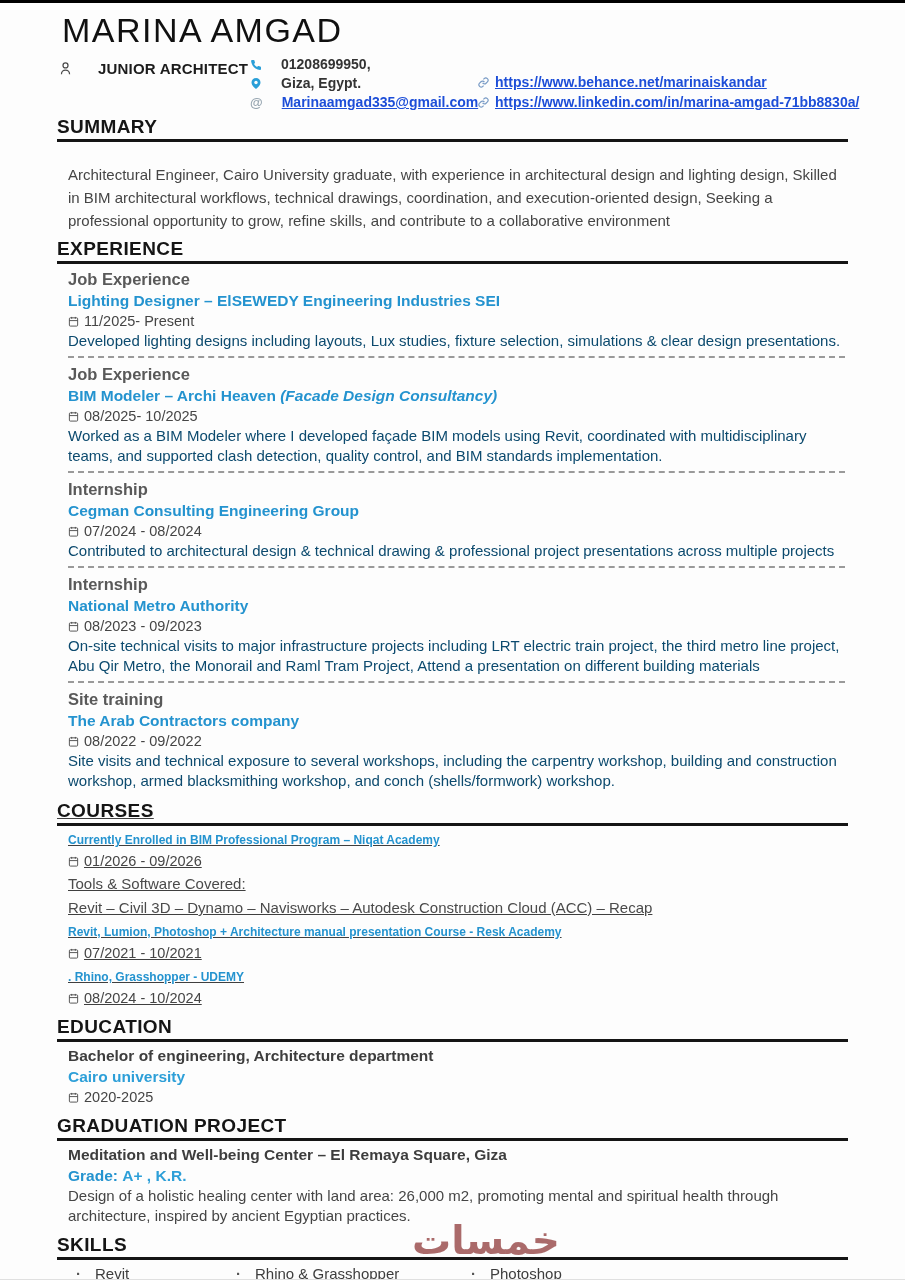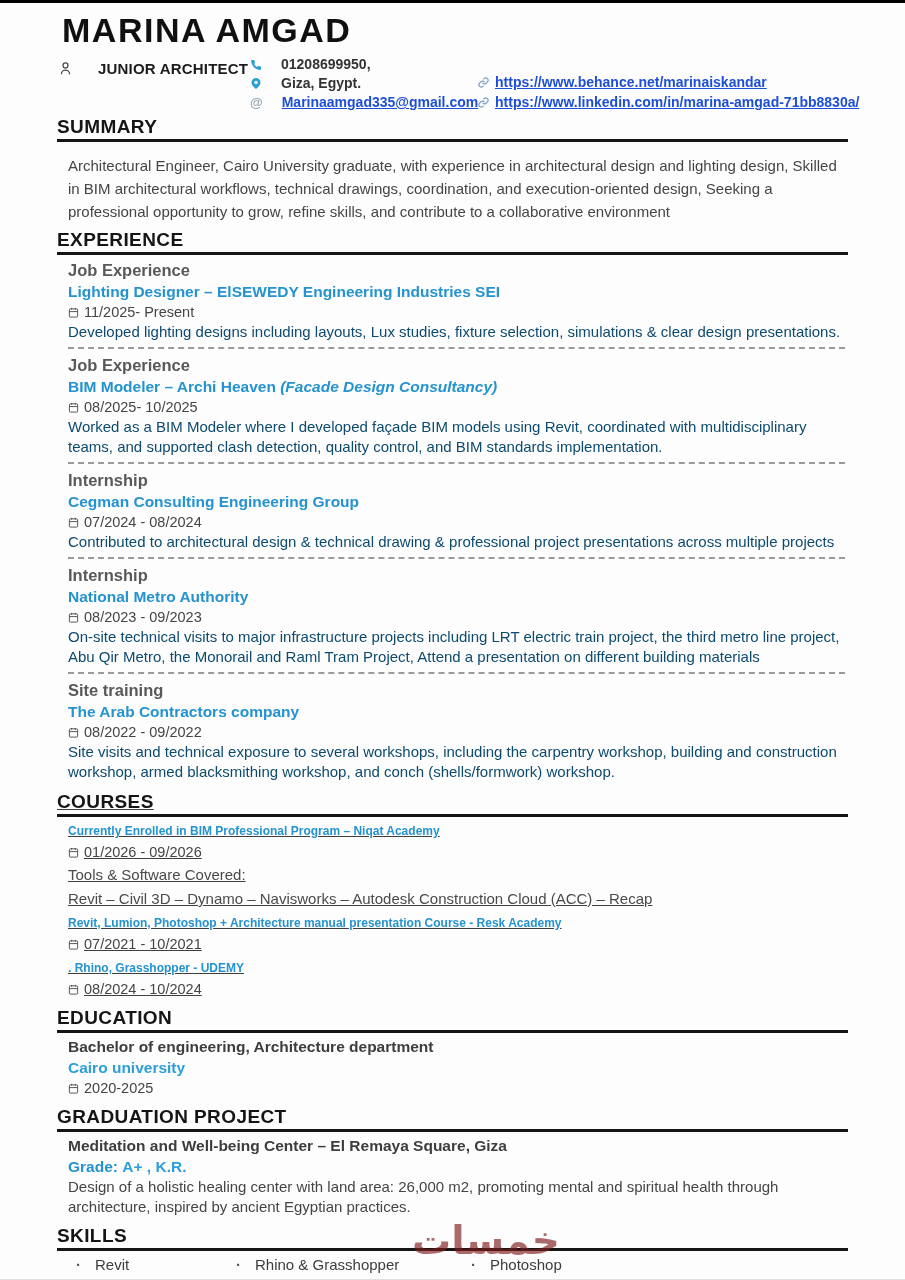--- a/index.html
+++ b/index.html
@@ -7,21 +7,21 @@
   .page {
     position:relative; width:905px; height:1280px; margin:0 auto;
     background:#fdfdfd; overflow:hidden;
     font-family:"Liberation Sans", sans-serif; color:#3f3f3f;
     border-bottom:1px solid #e0e0e0;
   }
   .topbar { height:3px; background:#000; width:100%; }
 
   
   .name {
-    margin:6px 0 0 62px; font-size:34px; line-height:42px; font-weight:700;
+    margin:6px 0 0 62px; font-size:34px; line-height:42px; font-weight:400;
     letter-spacing:1.5px; color:#101010;
   }
   .contact-row { display:flex; margin:4px 0 0 58px; }
   .title-col { width:192px; padding-top:4px; }
   .job-title { font-size:15px; font-weight:700; color:#1c1c1c; letter-spacing:0.2px; margin-left:6px; }
   .contact-col { width:228px; }
   .contact-line { display:flex; align-items:center; gap:19px; line-height:19px; font-size:14px; }
   .contact-text { color:#333; font-weight:600; }
   .links-col { margin-top:17px; }
   .link-line { display:flex; align-items:center; gap:6px; line-height:20px; font-size:14px; }
@@ -31,21 +31,21 @@
   .at-glyph { color:#97a6b1; font-size:13px; font-weight:700; }
 
   
   .section { margin:0 57px 0 57px; }
   .section-head {
     font-size:19px; font-weight:800; color:#151515; letter-spacing:0.4px;
     line-height:23px; border-bottom:3px solid #151515; padding-bottom:1px;
   }
   .section-body { margin-left:11px; margin-right:1px; }
 
-  .summary-text { font-size:15px; line-height:23px; color:#454545; margin-top:12px; }
+  .summary-text { font-size:15px; line-height:23px; color:#454545; margin-top:21px; }
 
   .entry { }
   .entry-type { font-size:16.5px; font-weight:700; color:#595959; line-height:22px; margin-top:4px; }
   .entry-role { font-size:15.5px; font-weight:700; color:#2493cf; line-height:21px; }
   .entry-role .role-suffix { font-weight:600; font-style:italic; }
   .date-line { display:flex; align-items:center; gap:5px; font-size:14.5px; color:#454545; line-height:20px; }
   .entry-desc { font-size:15px; line-height:20px; color:#0c4a6e; }
   .dashed-divider { border:none; border-top:2px dashed #9a9a9a; margin:5px 2px 5px 0; }
 
   .course-title { font-size:12px; font-weight:700; color:#2493cf; line-height:21px; margin-top:4px; }

